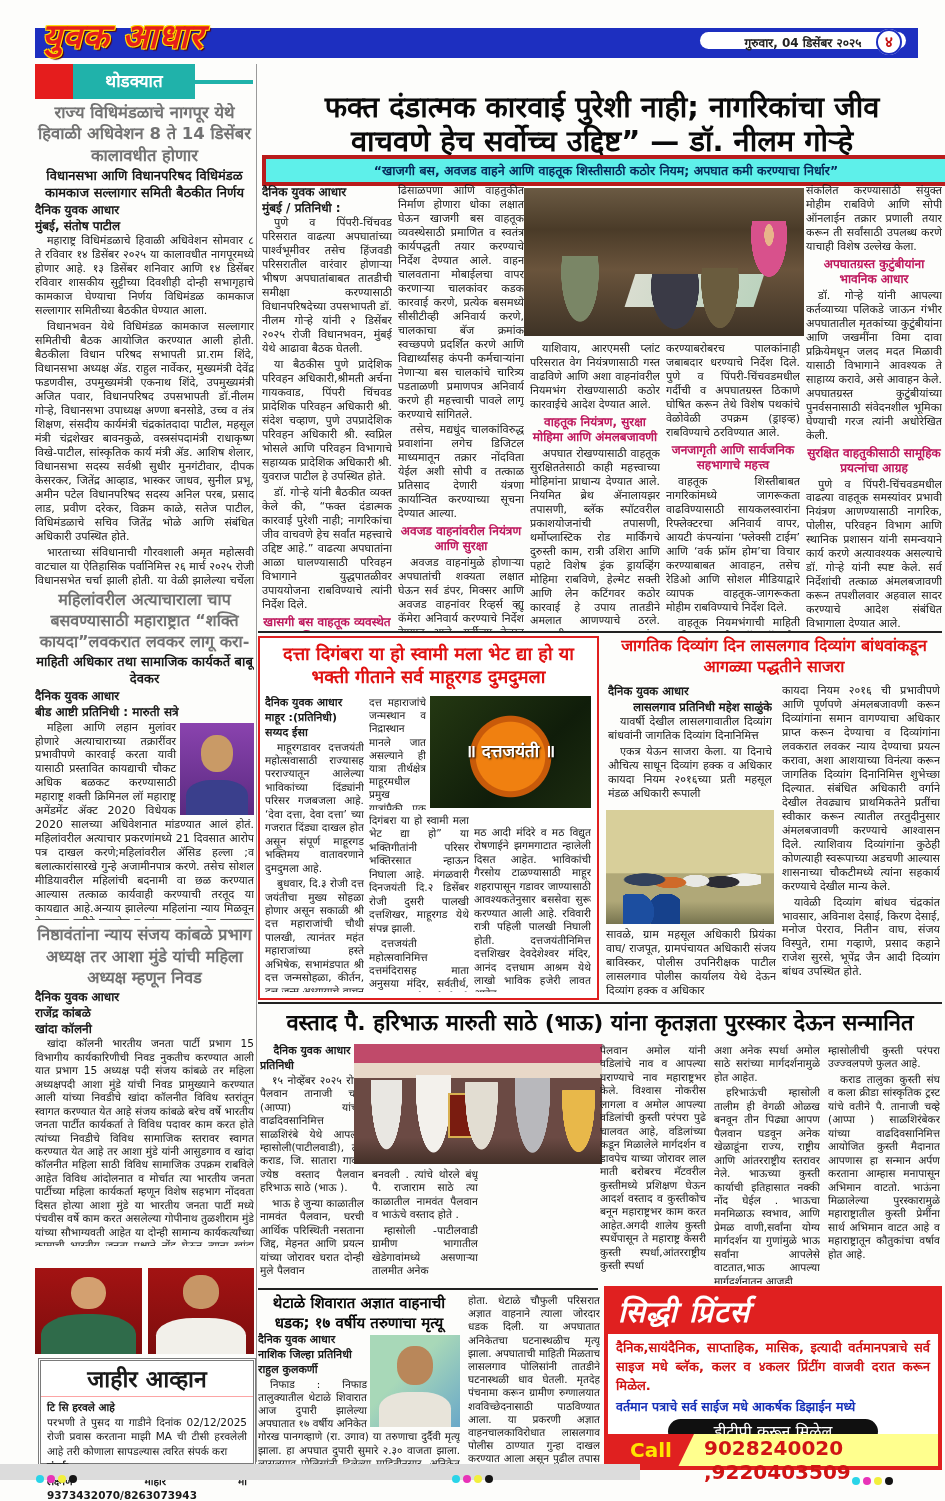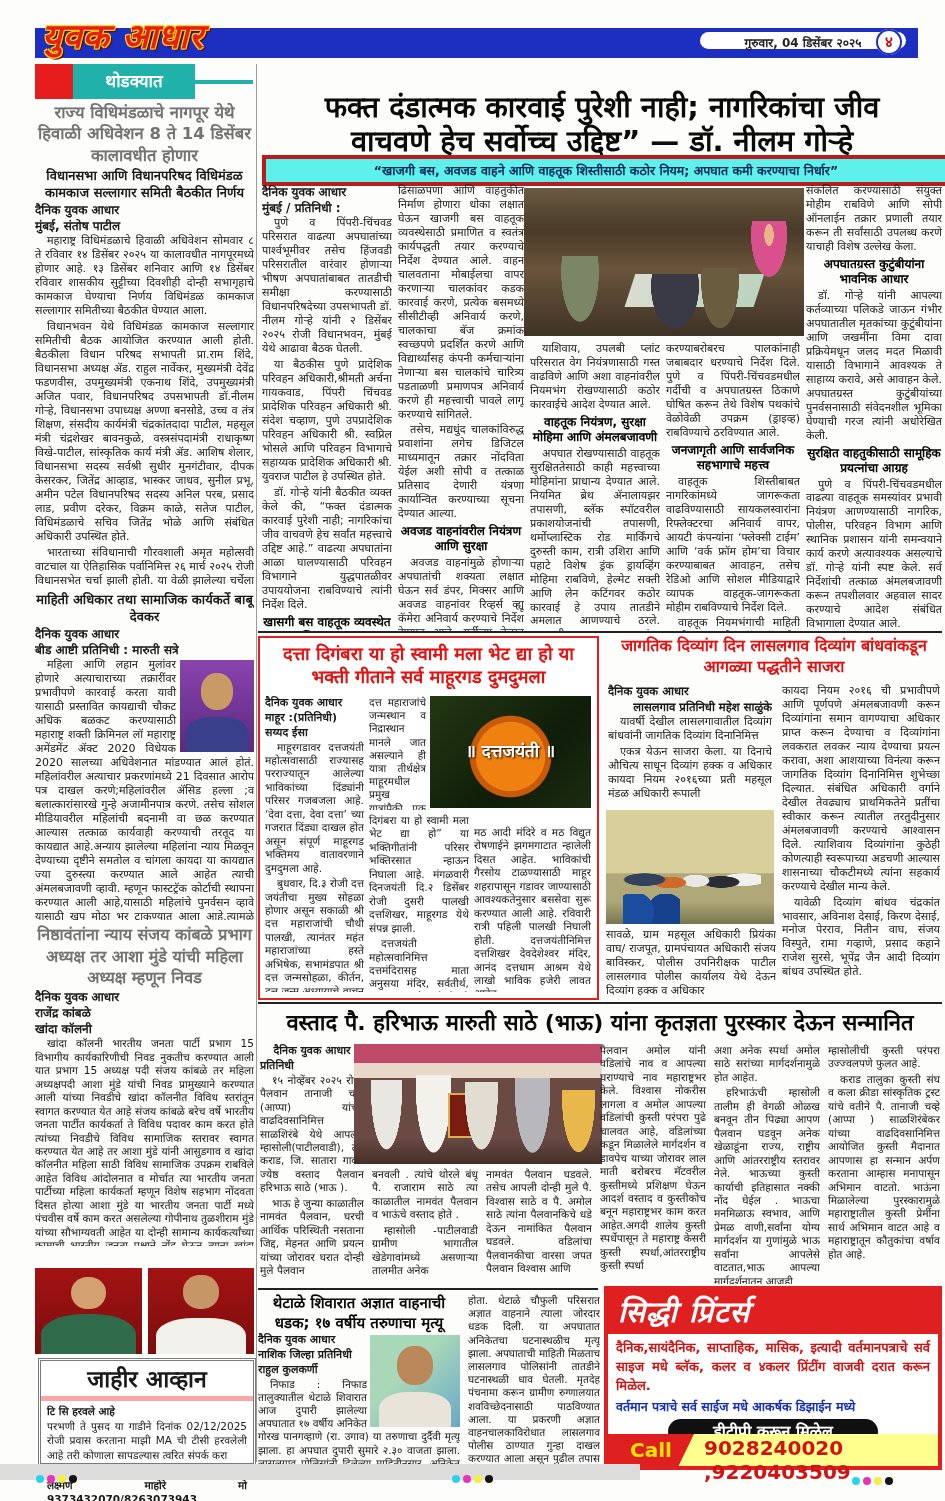--- a/index.html
+++ b/index.html
@@ -17,21 +17,21 @@
   .shorts-red{background:#e51d1d;}
   .shorts-teal{background:#20b2aa;color:#fff;font-weight:bold;font-size:17px;text-align:center;line-height:35px;}
   
   .hl{font-weight:bold;color:#737373;text-align:center;}
   .hl-l1{font-size:16.5px;line-height:1.3;}
   .hl-sub{font-size:13px;font-weight:bold;text-align:center;line-height:1.3;margin-top:2px;}
   .credit{font-weight:bold;font-size:12px;line-height:1.35;}
   .bt{font-size:11px;line-height:1.27;text-align:justify;color:#161616;}
   .bt p{margin:0 0 2px 0;text-indent:12px;}
   .bt p.noind{text-indent:0;}
-  .redsub{color:#000000;font-weight:bold;font-size:12px;text-align:center;line-height:1.25;margin:3px 0 2px 0;}
+  .redsub{color:#be185d;font-weight:bold;font-size:12px;text-align:center;line-height:1.25;margin:3px 0 2px 0;}
   .lead-h{font-size:29px;font-weight:bold;text-align:center;line-height:1.18;color:#0a0a0a;}
   .strap{background:#5ef0ea;border:4px solid #b91c1c;text-align:center;font-weight:bold;font-size:12.5px;color:#06285a;line-height:23px;}
   .box-red{border:2px solid #e02020;background:#fff;}
   .datt-h{color:#e01212;font-weight:bold;font-size:18px;text-align:center;line-height:1.3;}
   .div-h{color:#e01212;font-weight:bold;font-size:16px;text-align:center;line-height:1.3;}
   .wr-h{font-size:22px;font-weight:bold;text-align:center;color:#0a0a0a;}
   .th-h{font-size:15px;font-weight:bold;text-align:center;line-height:1.3;color:#0a0a0a;}
   .hline{background:#222;}
   .vline{background:#9a9a9a;}
   
@@ -61,29 +61,29 @@
   .ph-wrestler .f2{position:absolute;left:24%;bottom:4%;width:16%;height:70%;background:radial-gradient(ellipse at 50% 12%,#f3f1ec 0 64%,transparent 65%);}
   .ph-wrestler .f3{position:absolute;left:44%;bottom:6%;width:15%;height:62%;background:radial-gradient(ellipse at 50% 14%,#e2ddd2 0 62%,transparent 63%);}
   .ph-wrestler .f4{position:absolute;right:20%;bottom:4%;width:16%;height:68%;background:radial-gradient(ellipse at 50% 12%,#b8b8bc 0 64%,transparent 65%);}
   .ph-wrestler .f5{position:absolute;right:2%;bottom:4%;width:15%;height:58%;background:radial-gradient(ellipse at 50% 14%,#e8b84a 0 62%,transparent 63%);}
   .ph-wrestler .frame{position:absolute;left:38%;bottom:22%;width:12%;height:34%;background:#7a1c10;border:2px solid #d8b050;}
   .ph-young{background:linear-gradient(135deg,#a8d8b8 0 40%,#6aa8c8 100%);}
   .ph-young .face{position:absolute;left:30%;top:12%;width:40%;height:42%;border-radius:46%;background:#b9875a;}
   .ph-young .shirt{position:absolute;left:10%;bottom:-6%;width:80%;height:44%;border-radius:40% 40% 0 0;background:#e8e4da;}
   
   .notice{border:3px double #7a7a7a;background:#fff;}
-  .notice-title{font-size:23px;font-weight:bold;text-align:center;border-bottom:5px solid #fca5a5;padding:1px 0 2px 0;}
+  .notice-title{font-size:23px;font-weight:bold;text-align:center;border-bottom:1px solid #fca5a5;padding:1px 0 2px 0;}
   .notice-body{font-size:10.5px;line-height:1.35;padding:3px 6px;text-align:justify;}
   .notice-body div{margin-bottom:1px;}
   
   .ad{border:4px solid #e02020;background:#fff;}
   .ad-title{background:#e02020;color:#fff;font-weight:bold;font-size:29px;font-style:italic;line-height:44px;padding-left:10px;letter-spacing:1px;}
   .ad-line1{color:#d01414;font-weight:bold;font-size:13px;line-height:1.45;padding:5px 8px 0 8px;text-align:justify;}
   .ad-line2{color:#1530b8;font-weight:bold;font-size:12.5px;padding:2px 8px;}
-  .ad-pill{background:#101010;color:#fff;font-weight:bold;font-size:16px;border-radius:14px;text-align:center;width:210px;line-height:25px;margin:2px auto;}
+  .ad-pill{background:#101010;color:#fff;font-weight:normal;font-size:16px;border-radius:14px;text-align:center;width:210px;line-height:25px;margin:2px auto;}
   .ad-call-row{position:absolute;left:0;right:0;bottom:0;height:32px;background:#ffff8e;}
   .ad-call{position:absolute;left:0;top:0;width:86px;height:32px;background:#e02020;color:#ffe400;font-weight:bold;font-size:20px;text-align:center;line-height:32px;clip-path:polygon(0 0,100% 0,82% 100%,0 100%);}
   .ad-phones{position:absolute;left:96px;top:2px;color:#d01414;font-weight:bold;font-size:20px;}
   .dot{width:8px;height:8px;border-radius:50%;display:inline-block;margin-right:3px;}
   .grey-strip{background:#dcdcdc;}
 </style>
 </head>
 <body>
 
 <div id="page">
@@ -105,20 +105,21 @@
     <div class="credit">दैनिक युवक आधार</div>
     <div class="credit">मुंबई, संतोष पाटील</div>
     <div class="bt">
       <p>महाराष्ट्र विधिमंडळाचे हिवाळी अधिवेशन सोमवार ८ ते रविवार १४ डिसेंबर २०२५ या कालावधीत नागपूरमध्ये होणार आहे. १३ डिसेंबर शनिवार आणि १४ डिसेंबर रविवार शासकीय सुट्टीच्या दिवशीही दोन्ही सभागृहाचे कामकाज घेण्याचा निर्णय विधिमंडळ कामकाज सल्लागार समितीच्या बैठकीत घेण्यात आला.</p>
       <p>विधानभवन येथे विधिमंडळ कामकाज सल्लागार समितीची बैठक आयोजित करण्यात आली होती. बैठकीला विधान परिषद सभापती प्रा.राम शिंदे, विधानसभा अध्यक्ष ॲड. राहुल नार्वेकर, मुख्यमंत्री देवेंद्र फडणवीस, उपमुख्यमंत्री एकनाथ शिंदे, उपमुख्यमंत्री अजित पवार, विधानपरिषद उपसभापती डॉ.नीलम गोऱ्हे, विधानसभा उपाध्यक्ष अण्णा बनसोडे, उच्च व तंत्र शिक्षण, संसदीय कार्यमंत्री चंद्रकांतदादा पाटील, महसूल मंत्री चंद्रशेखर बावनकुळे, वस्त्रसंपदामंत्री राधाकृष्ण विखे-पाटील, सांस्कृतिक कार्य मंत्री ॲड. आशिष शेलार, विधानसभा सदस्य सर्वश्री सुधीर मुनगंटीवार, दीपक केसरकर, जितेंद्र आव्हाड, भास्कर जाधव, सुनील प्रभू, अमीन पटेल विधानपरिषद सदस्य अनिल परब, प्रसाद लाड, प्रवीण दरेकर, विक्रम काळे, सतेज पाटील, विधिमंडळाचे सचिव जितेंद्र भोळे आणि संबंधित अधिकारी उपस्थित होते.</p>
       <p>भारताच्या संविधानाची गौरवशाली अमृत महोत्सवी वाटचाल या ऐतिहासिक पर्वानिमित्त २६ मार्च २०२५ रोजी विधानसभेत चर्चा झाली होती. या वेळी झालेल्या चर्चेला उत्तर देताना मुख्यमंत्री देवेंद्र फडणवीस यांनी केलेल्या भाषणाचे पुस्तक स्वरूपातील संकलन महाराष्ट्र विधिमंडळ वि.स. पांगे संसदीय प्रशिक्षण केंद्राच्या पुढाकारातून करण्यात आले आहे. या पुस्तकाचे प्रकाशन मंगळवार, ९ डिसेंबर २०२५ रोजी राज्यपाल आचार्य देवव्रत यांच्या हस्ते करण्यात येणार आहे, असे विधानसभा अध्यक्ष ॲड. राहुल नार्वेकर यांनी यावेळी सांगितले</p>
     </div>
   </div>
 
   <div class="abs ovh" style="left:35px;top:590px;width:219px;height:330px;">
+    <div class="hl" style="font-size:16px;line-height:1.3;">महिलांवरील अत्याचाराला चाप बसवण्यासाठी महाराष्ट्रात “शक्ति कायदा”लवकरात लवकर लागू करा-</div>
     <div class="hl-sub">माहिती अधिकार तथा सामाजिक कार्यकर्ते बाबू देवकर</div>
     <div class="credit">दैनिक युवक आधार</div>
     <div class="credit">बीड आष्टी प्रतिनिधी : मारुती सत्रे</div>
     <div class="ph ph-babu" style="position:relative;float:right;width:74px;height:92px;margin:2px 0 2px 4px;">
       <div class="face"></div>
         <div class="shirt"></div>
     </div>
     <div class="bt">
       <p>महिला आणि लहान मुलांवर होणारे अत्याचाराच्या तक्रारींवर प्रभावीपणे कारवाई करता यावी यासाठी प्रस्तावित कायद्याची चौकट अधिक बळकट करण्यासाठी महाराष्ट्र शक्ती क्रिमिनल लॉ महाराष्ट्र अमेंडमेंट ॲक्ट 2020 विधेयक 2020 सालच्या अधिवेशनात मांडण्यात आलं होतं. महिलांवरील अत्याचार प्रकरणांमध्ये 21 दिवसात आरोप पत्र दाखल करणे;महिलांवरील ॲसिड हल्ला ;व बलात्कारांसारखे गुन्हे अजामीनपात्र करणे. तसेच सोशल मीडियावरील महिलांची बदनामी वा छळ करण्यात आल्यास तत्काळ कार्यवाही करण्याची तरतूद या कायद्यात आहे.अन्याय झालेल्या महिलांना न्याय मिळवून देण्याच्या दृष्टीने समतोल व चांगला कायदा या कायद्यात ज्या दुरुस्त्या करण्यात आले आहेत त्याची अंमलबजावणी व्हावी. म्हणून फास्टट्रॅक कोर्टांची स्थापना करण्यात आली आहे,यासाठी महिलांचे पुनर्वसन व्हावे यासाठी खूप मोठा भर टाकण्यात आला आहे.त्यामुळे सरकारने लवकरात लवकर महाराष्ट्रात शक्ती कायदा लागू करावा अशी मागणी सामाजिक तथा माहिती अधिकार कार्यकर्ते बाबू देवकर यांनी केली आहे</p>
     </div>
@@ -183,21 +184,21 @@
   <div class="ph ph-meeting abs" style="left:524px;top:188px;width:280px;height:148px;">
     <div class="m-table"></div>
       <div class="m-fig1"></div>
       <div class="m-fig2"></div>
       <div class="m-fig3"></div>
       <div class="m-fig4"></div>
   </div>
 
   <div class="abs ovh" style="left:530px;top:342px;width:130px;height:290px;">
     <div class="bt">
-        <p>याशिवाय, उपलबी प्लांट परिसरात वेग नियंत्रणासाठी गस्त वाढविणे आणि अशा वाहनांवरील नियमभंग रोखण्यासाठी कठोर कारवाईचे आदेश देण्यात आले.</p>
+        <p>याशिवाय, आरएमसी प्लांट परिसरात वेग नियंत्रणासाठी गस्त वाढविणे आणि अशा वाहनांवरील नियमभंग रोखण्यासाठी कठोर कारवाईचे आदेश देण्यात आले.</p>
       </div>
     <div class="redsub">वाहतूक नियंत्रण, सुरक्षा मोहिमा आणि अंमलबजावणी</div>
     <div class="bt">
         <p>अपघात रोखण्यासाठी वाहतूक सुरक्षिततेसाठी काही महत्त्वाच्या मोहिमांना प्राधान्य देण्यात आले. नियमित ब्रेथ ॲनालायझर तपासणी, ब्लॅक स्पॉटवरील प्रकाशयोजनांची तपासणी, थर्मोप्लास्टिक रोड मार्किंगचे दुरुस्ती काम, रात्री उशिरा आणि पहाटे विशेष ड्रंक ड्रायव्हिंग मोहिमा राबविणे, हेल्मेट सक्ती आणि लेन कटिंगवर कठोर कारवाई हे उपाय तातडीने अमलात आणण्याचे ठरले. अल्पवयीन वाहनचालकांवर कडक दंडात्मक</p>
       </div>
   </div>
 
   <div class="abs ovh" style="left:666px;top:342px;width:134px;height:290px;">
     <div class="bt">
         <p class="noind">करण्याबरोबरच पालकांनाही जबाबदार धरण्याचे निर्देश दिले. पुणे व पिंपरी-चिंचवडमधील गर्दीची व अपघातग्रस्त ठिकाणे घोषित करून तेथे विशेष पथकांचे वेळोवेळी उपक्रम (ड्राइव्ह) राबविण्याचे ठरविण्यात आले.</p>
@@ -303,25 +304,20 @@
         <div class="f3"></div>
         <div class="f4"></div>
         <div class="f5"></div>
     </div>
     <div class="abs ovh" style="left:114px;top:162px;width:106px;height:116px;">
       <div class="bt" style="font-size:10.6px;">
         <p class="noind">बनवली . त्यांचे थोरले बंधू पै. राजाराम साठे त्या काळातील नामवंत पैलवान व भाऊंचे वस्ताद होते .</p>
         <p>म्हासोली -पाटीलवाडी ग्रामीण भागातील खेडेगावांमध्ये असणाऱ्या तालमीत अनेक</p>
       </div>
     </div>
-    <div class="abs ovh" style="left:228px;top:162px;width:106px;height:116px;">
-      <div class="bt" style="font-size:10.6px;">
-          <p class="noind">नामवंत पैलवान घडवले. तसेच आपली दोन्ही मुले पै. विश्वास साठे व पै. अमोल साठे त्यांना पैलवानकिचे धडे देऊन नामांकित पैलवान घडवले. वडिलांचा पैलवानकीचा वारसा जपत पैलवान विश्वास आणि</p>
-        </div>
-    </div>
     <div class="abs ovh" style="left:342px;top:38px;width:106px;height:240px;">
       <div class="bt" style="font-size:10.6px;">
           <p class="noind">पैलवान अमोल यांनी वडिलांचे नाव व आपल्या घराण्याचे नाव महाराष्ट्रभर केले. विश्वास नोकरीस लागला व अमोल आपल्या वडिलांची कुस्ती परंपरा पुढे चालवत आहे, वडिलांच्या कडून मिळालेले मार्गदर्शन व डावपेच याच्या जोरावर लाल माती बरोबरच मॅटवरील कुस्तीमध्ये प्रशिक्षण घेऊन आदर्श वस्ताद व कुस्तीकोच बनून महाराष्ट्रभर काम करत आहेत.अगदी शालेय कुस्ती स्पर्धेपासून ते महाराष्ट्र केसरी कुस्ती स्पर्धा,आंतरराष्ट्रीय कुस्ती स्पर्धा</p>
         </div>
     </div>
     <div class="abs ovh" style="left:456px;top:38px;width:106px;height:240px;">
       <div class="bt" style="font-size:10.6px;">
         <p class="noind">अशा अनेक स्पर्धा अमोल साठे सरांच्या मार्गदर्शनामुळे होत आहेत.</p>
         <p>हरिभाऊंची म्हासोली तालीम ही वेगळी ओळख बनवून तीन पिढ्या आपण पैलवान घडवून अनेक खेळाडूंना राज्य, राष्ट्रीय आणि आंतरराष्ट्रीय स्तरावर नेले. भाऊच्या कुस्ती कार्याची इतिहासात नक्की नोंद घेईल . भाऊचा मनमिळाऊ स्वभाव, आणि प्रेमळ वाणी,सर्वांना योग्य मार्गदर्शन या गुणांमुळे भाऊ सर्वांना आपलेसे वाटतात,भाऊ आपल्या मार्गदर्शनातून आजही</p>
       </div>

